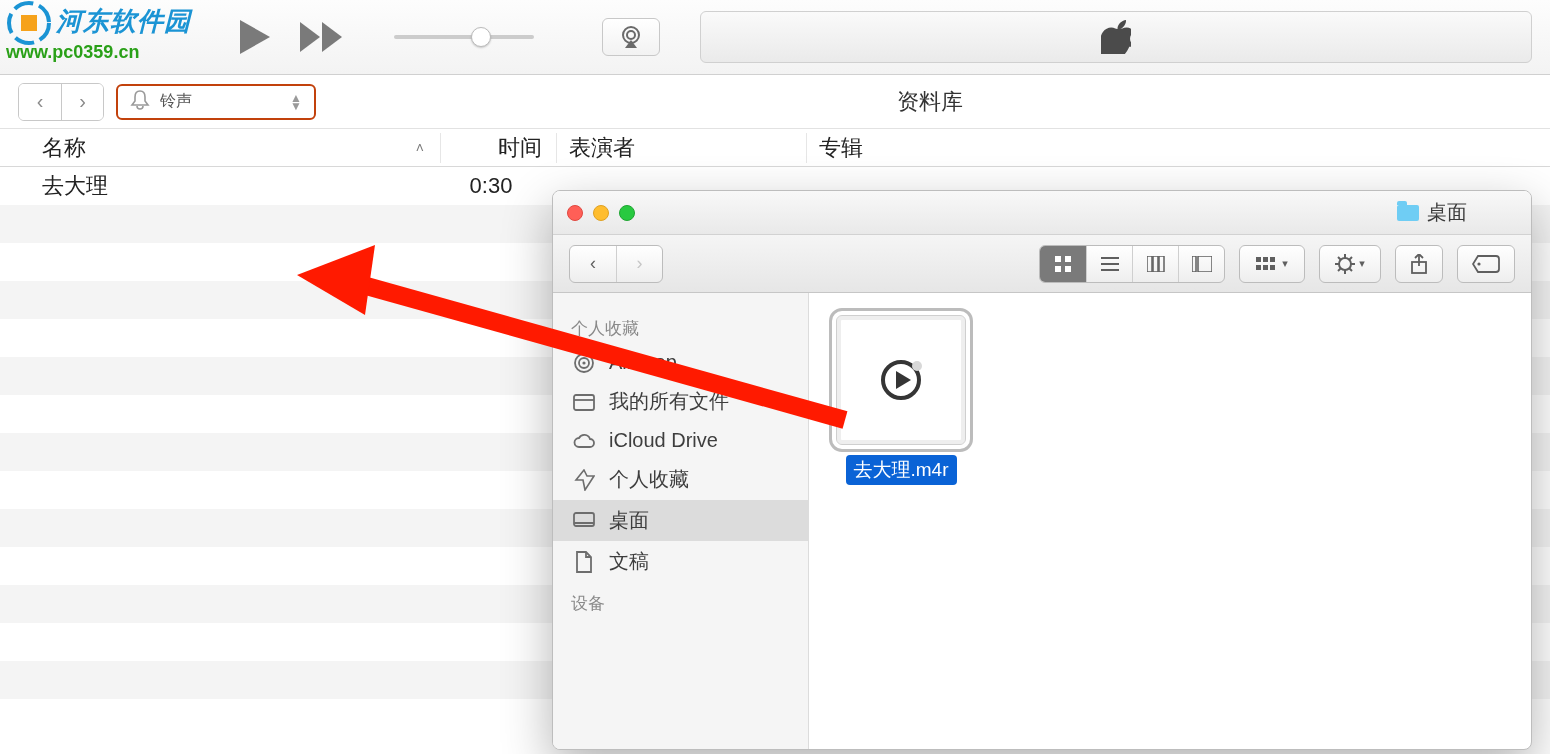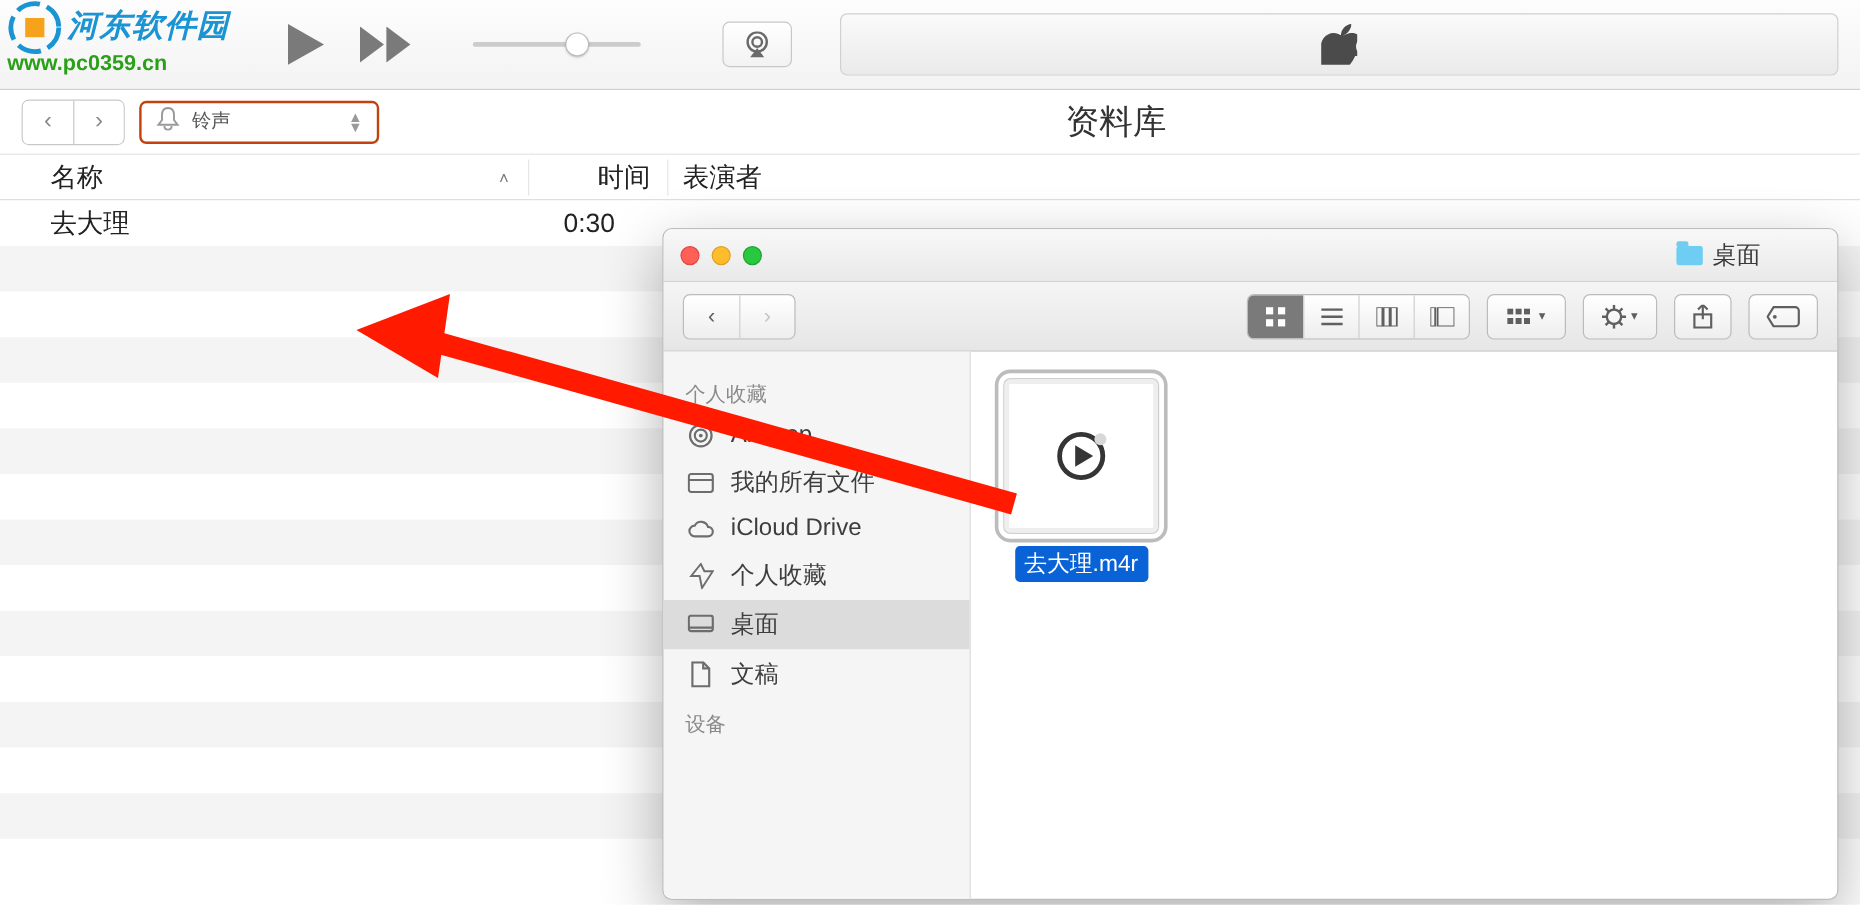--- a/index.html
+++ b/index.html
@@ -23,21 +23,21 @@
 .itunes-sub {
   height: 54px; display:flex; align-items:center; padding:0 18px;
   border-bottom:1px solid #e2e2e2; gap:12px;
 }
 .nav-group { display:flex; border:1px solid #c8c8c8; border-radius:6px; overflow:hidden; }
 .nav-group button { width:42px; height:36px; background:#fff; border:none; color:#8a8a8a; font-size:20px; cursor:pointer; }
 .nav-group button + button { border-left:1px solid #c8c8c8; }
 .media-picker { height:36px; border:2px solid #c2410c; border-radius:6px; display:flex; align-items:center; padding:0 12px; gap:10px; color:#555; background:#fff; cursor:pointer; min-width:200px;}
 .media-picker .bell { color:#9a9a9a; }
 .media-picker .updown { margin-left:auto; color:#9a9a9a; font-size:12px; line-height:8px; }
-.lib-label { flex:1; text-align:center; font-size:28px; color:#333; }
+.lib-label { flex:1; text-align:center; font-size:22px; color:#333; }
 
 
 .tbl-header { height:38px; display:flex; align-items:center; border-bottom:1px solid #d8d8d8; font-size:22px; color:#222; background:#fff; }
 .col-name { width:440px; padding-left:42px; display:flex; align-items:center; gap:8px;justify-content:center; }
 .col-name .sort { margin-left:auto; margin-right:16px; color:#7a7a7a; font-size:14px;}
 .col-time { width:116px; text-align:right; padding-right:14px; border-left:1px solid #e6e6e6;}
 .col-artist { flex:0 0 250px; padding-left:12px; border-left:1px solid #e6e6e6;}
 .col-album { flex:1; padding-left:12px; border-left:1px solid #e6e6e6;}
 
 
@@ -152,20 +152,21 @@
   <div class="lib-label">资料库</div>
 </div>
 
 <div class="tbl-header">
   <div class="col-name">
     <span>名称</span>
     <span class="sort">˄</span>
   </div>
   <div class="col-time">时间</div>
   <div class="col-artist">表演者</div>
+  <div class="col-album">专辑</div>
 </div>
 
 <div class="rows">
   <div class="row">
     <div class="rc-name">去大理</div>
     <div class="rc-time">0:30</div>
   </div>
   <div class="row"></div>
     <div class="row"></div>
     <div class="row"></div>

